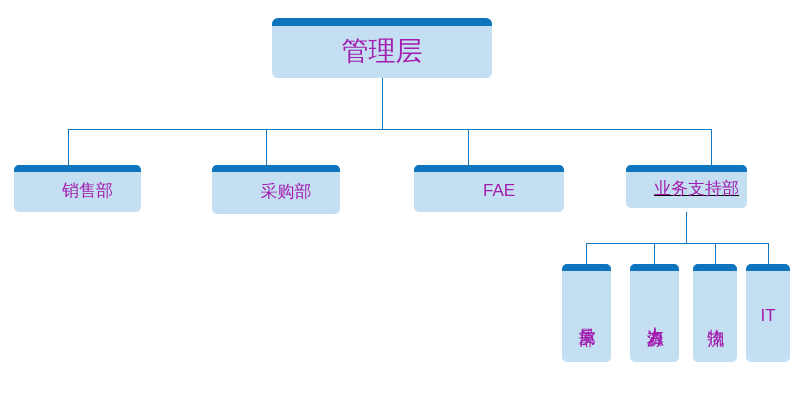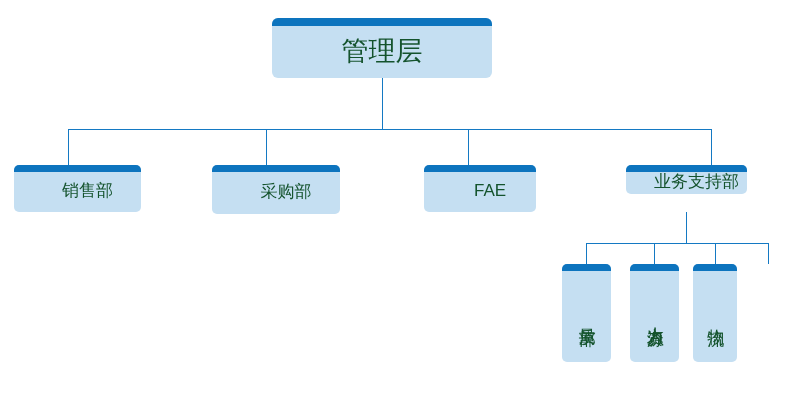--- a/index.html
+++ b/index.html
@@ -31,21 +31,21 @@
     justify-content: center;
   }
   .node .bar {
     position: absolute;
     top: 0;
     left: 0;
     right: 0;
     background: #0d74be;
   }
   .node .label {
-    color: #14532d;
+    color: #a21caf;
     text-align: right;
     line-height: 1.08;
     white-space: pre;
   }
 
   
   .node.level-top {
     border-radius: 6px;
   }
   .node.level-top .bar { height: 8px; }
@@ -121,39 +121,43 @@
   <div class="node level-2" style="left:14px; top:165px; width:127px; height:47px;">
     <div class="bar"></div>
     <div class="label">销售部</div>
   </div>
 
   <div class="node level-2" style="left:212px; top:165px; width:128px; height:49px;">
     <div class="bar"></div>
     <div class="label">采购部</div>
   </div>
 
-  <div class="node level-2" style="left:424px; top:165px; width:112px; height:47px;">
+  <div class="node level-2" style="left:414px; top:165px; width:150px; height:47px;">
     <div class="bar"></div>
     <div class="label">FAE</div>
   </div>
 
-  <div class="node level-2" style="left:626px; top:165px; width:121px; height:29px;">
+  <div class="node level-2" style="left:626px; top:165px; width:121px; height:43px;text-decoration:underline;">
     <div class="bar"></div>
     <div class="label">业务支持部</div>
   </div>
 
   <div class="node level-3" style="left:562px; top:264px; width:49px; height:98px;">
     <div class="bar"></div>
     <div class="label">质量部</div>
   </div>
 
   <div class="node level-3" style="left:630px; top:264px; width:49px; height:98px;">
     <div class="bar"></div>
     <div class="label">人力资源</div>
   </div>
 
   <div class="node level-3" style="left:693px; top:264px; width:44px; height:98px;">
     <div class="bar"></div>
     <div class="label">物流</div>
   </div>
 
+  <div class="node level-3 latin" style="left:746px; top:264px; width:44px; height:98px;">
+    <div class="bar"></div>
+    <div class="label">IT</div>
+  </div>
 
 </div>
 
 </body></html>

